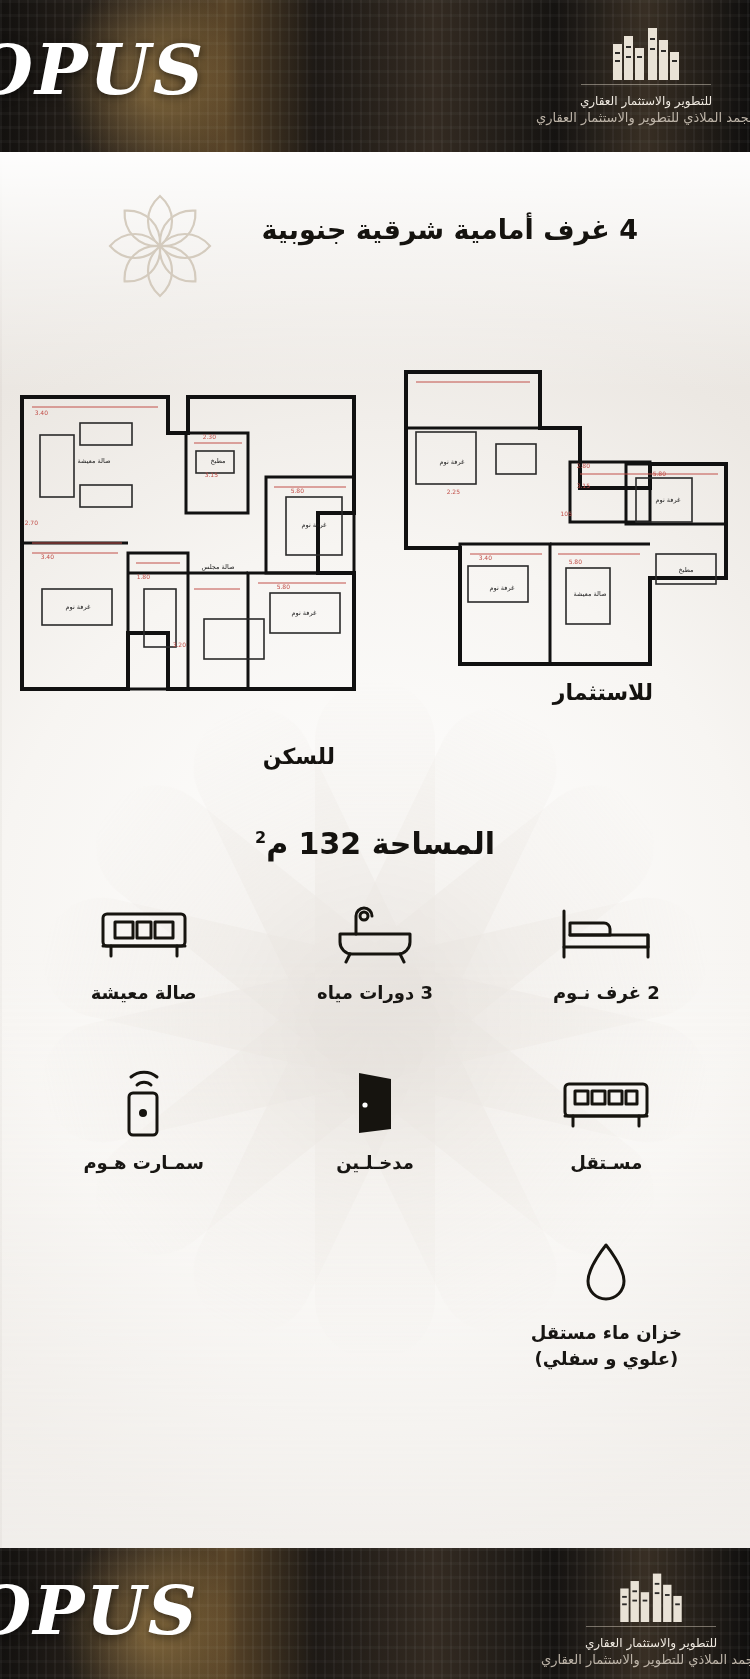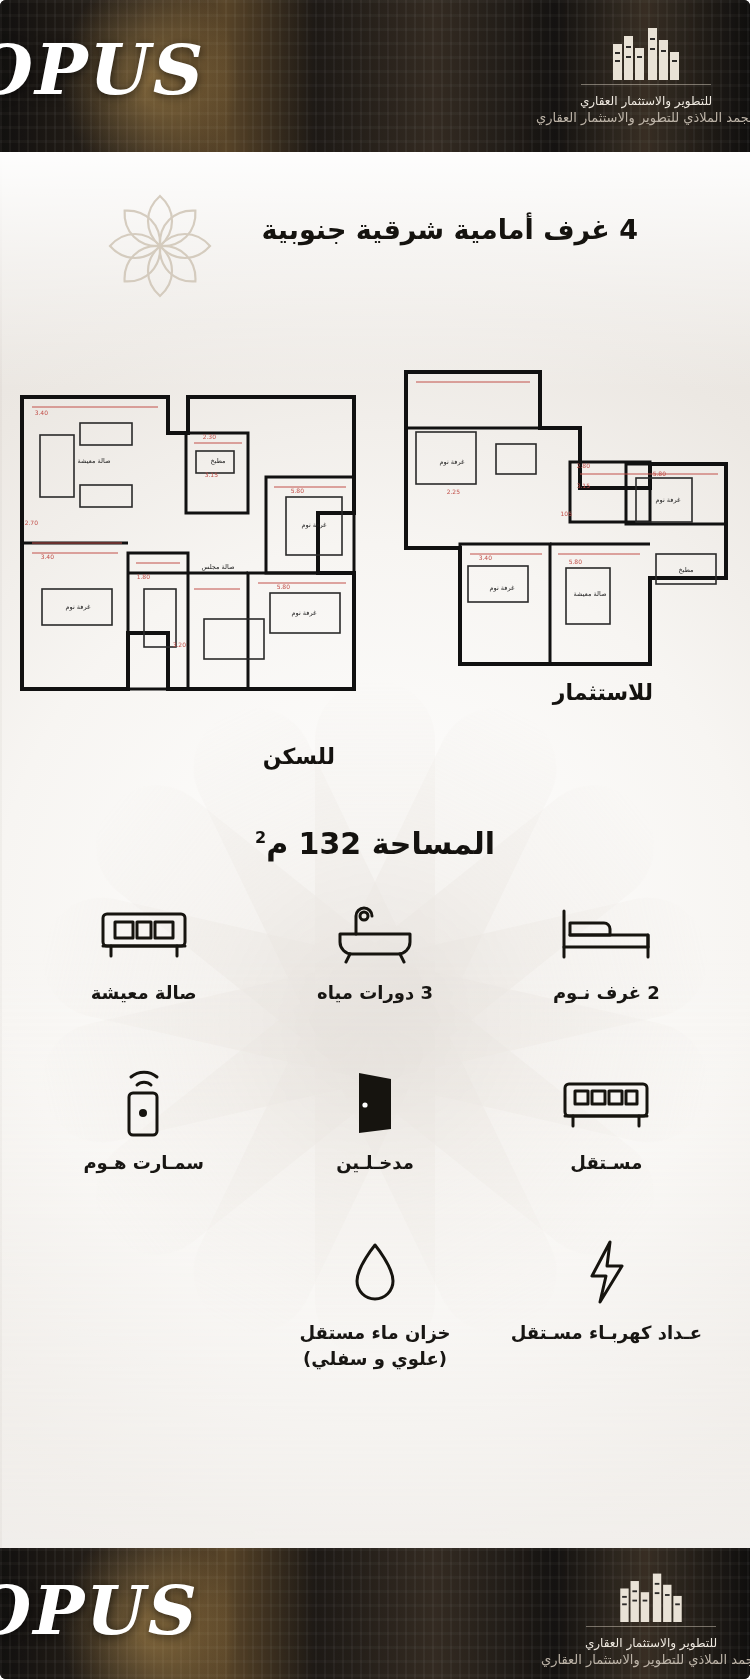--- a/index.html
+++ b/index.html
@@ -8,21 +8,20 @@
     background: #ffffff;
     font-family: "DejaVu Sans", "Liberation Sans", sans-serif;
     overflow: hidden;
   }
   .page {
     position: relative;
     width: 750px; height: 1679px;
     background:
       radial-gradient(circle at 50% 55%, #ffffff 0%, #f7f5f2 38%, #ece8e3 62%, #e2ddd7 100%);
     overflow: hidden;
-    border-radius: 6px;
   }
 
   
   .bg-bloom {
     position: absolute;
     left: 50%; top: 640px;
     width: 760px; height: 760px;
     transform: translateX(-50%);
     opacity: .33;
     pointer-events: none;
@@ -445,28 +444,20 @@
           <rect x="16" y="26" width="28" height="42" rx="4"></rect>
           <circle cx="30" cy="46" r="4" fill="#16140f" stroke="none"></circle>
           <path d="M24 18 a10 10 0 0 1 14 0"></path>
           <path d="M18 10 a20 20 0 0 1 26 0"></path>
         </svg>
       </div>
       <div class="lbl">سمـارت هـوم</div>
     </div>
 
 
-    <div class="feature">
-      <div class="ico">
-        <svg width="48" height="68" viewBox="0 0 48 68" fill="none" stroke="#16140f" stroke-width="3" stroke-linejoin="round">
-          <path d="M28 4 L10 38 H24 L18 64 L40 28 H25 Z"></path>
-        </svg>
-      </div>
-      <div class="lbl">عـداد كهربـاء مسـتقل</div>
-    </div>
 
     <div class="feature">
       <div class="ico">
         <svg width="48" height="66" viewBox="0 0 48 66" fill="none" stroke="#16140f" stroke-width="3" stroke-linejoin="round">
           <path d="M24 6 C 24 6, 42 28, 42 42 a18 18 0 0 1 -36 0 C 6 28, 24 6, 24 6 Z"></path>
         </svg>
       </div>
       <div class="lbl">خزان ماء مستقل (علوي و سفلي)</div>
     </div>
   </div>

